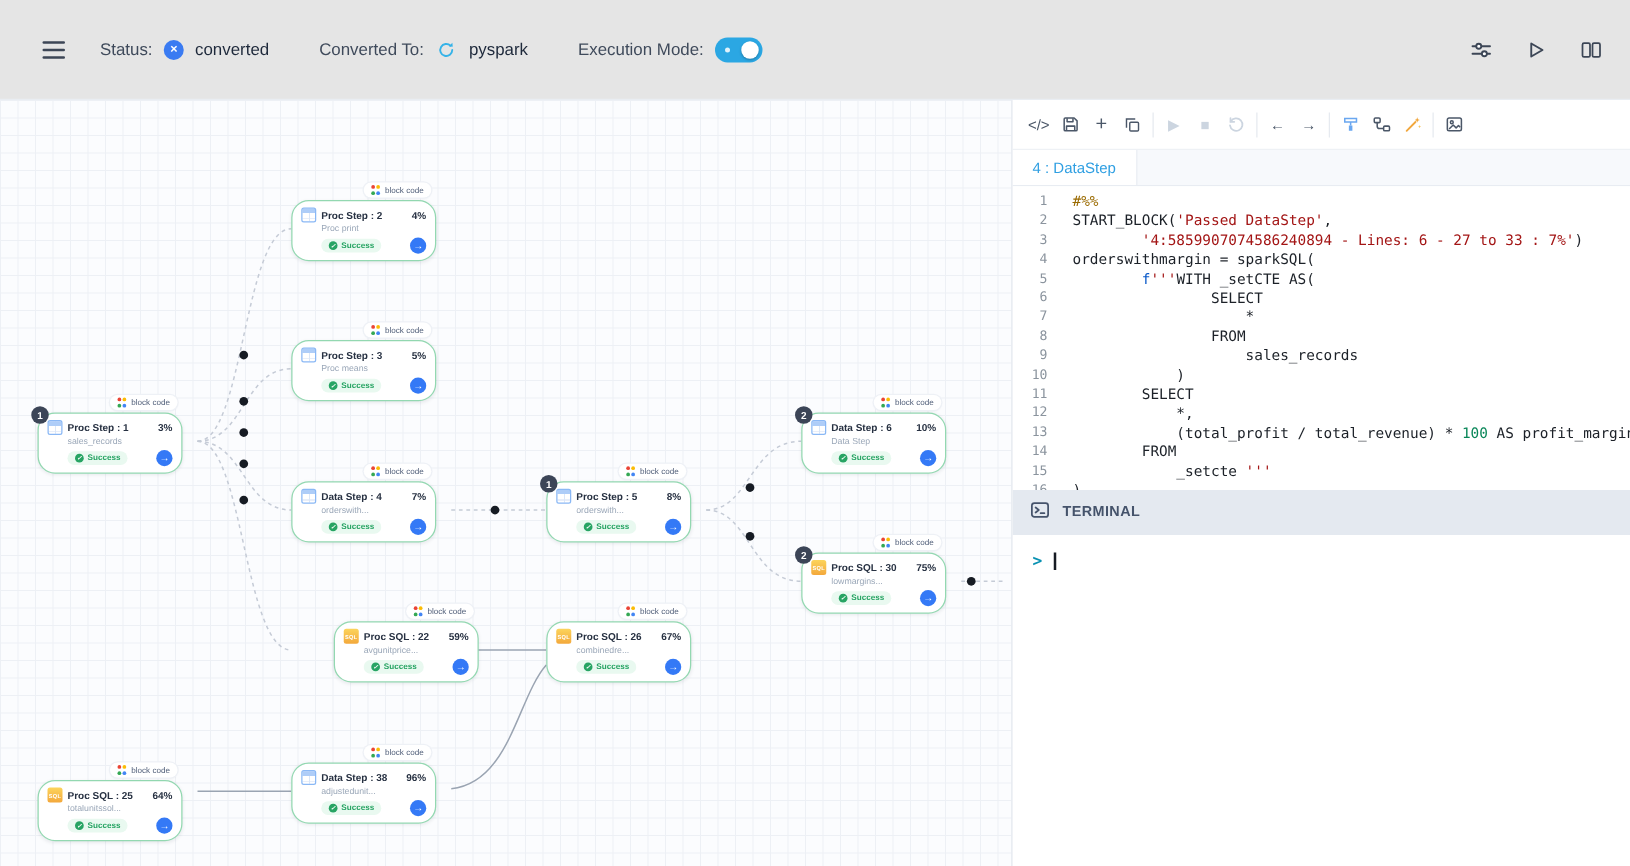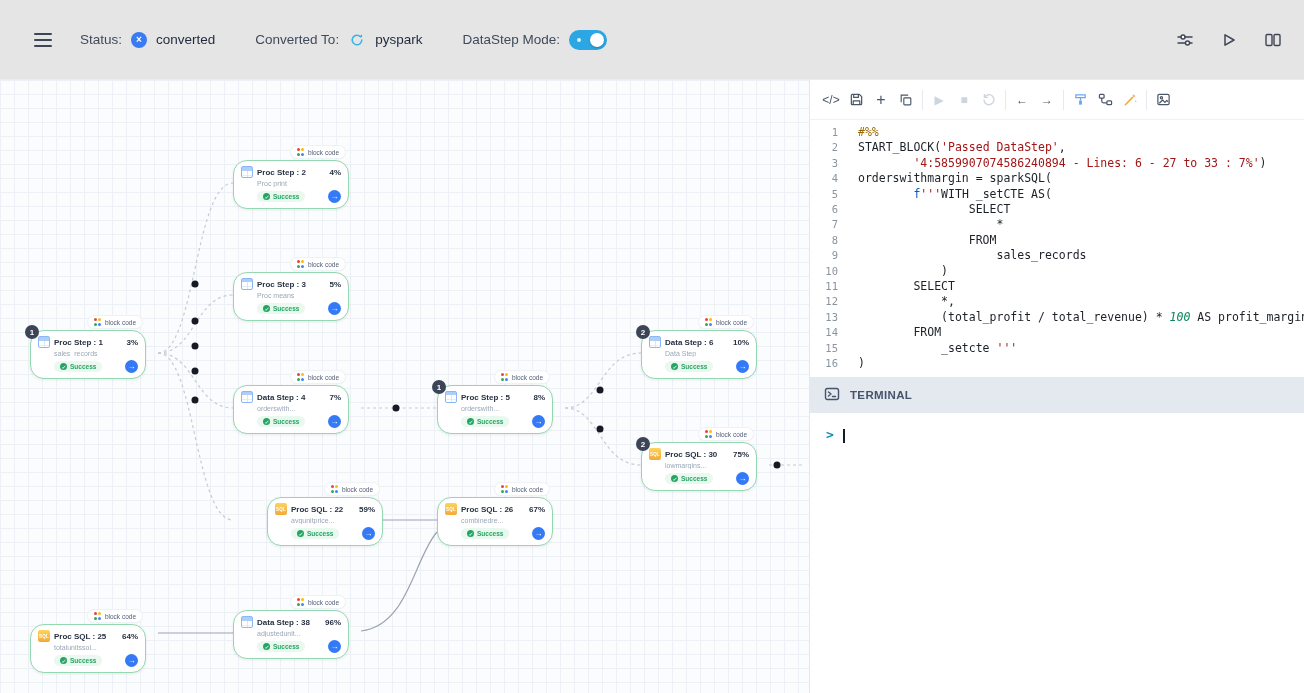--- a/index.html
+++ b/index.html
@@ -66,21 +66,21 @@
   .tab-bar { height:29px; flex:none; background:#f7f9fc; border-bottom:1px solid #e8ecf2; display:flex; }
   .tab { height:100%; display:flex; align-items:center; padding:0 16px; background:#fff; color:#2f9fe2; font-size:12px; border-right:1px solid #e8ecf2; cursor:pointer; white-space:nowrap; }
 
   .code-area { flex:1; background:#fff; overflow:hidden; padding-top:5px; font-family:"DejaVu Sans Mono","Liberation Mono",monospace; font-size:11.5px; }
   .code-line { display:flex; line-height:15.4px; white-space:pre; }
   .ln { width:28px; text-align:right; color:#8b949e; flex:none; font-size:10.5px; }
   .code { margin-left:20px; }
   .tok-plain { color:#1c2128; }
   .tok-str   { color:#a31515; }
   .tok-cell  { color:#9a6a00; }
-  .tok-num   { color:#098658;font-style:italic; }
+  .tok-num   { color:#098658; }
   .tok-fstr  { color:#0a59c9; }
 
   .terminal-header { height:36px; flex:none; background:#e4e9f0; display:flex; align-items:center; gap:10px; padding:0 14px; color:#45536b; font-size:11.5px; font-weight:700; letter-spacing:.03em; cursor:pointer; }
   .terminal-body { flex:1; background:#fff; padding:14px 16px; font-family:"DejaVu Sans Mono","Liberation Mono",monospace; font-size:13px; }
   .prompt { color:#0891b2; font-weight:bold; }
   .caret { display:inline-block; width:2px; height:14px; background:#161b23; margin-left:9px; vertical-align:middle; }
 </style>
 </head>
 <body>
 
@@ -104,21 +104,21 @@
       <span class="icon-btn">
         <svg width="14" height="14" viewBox="0 0 14 14" fill="none" stroke="#36b3e8" stroke-width="1.5" stroke-linecap="round">
             <path d="M11.8 7a4.8 4.8 0 1 1-1.4-3.4"></path>
             <path d="M11.9 1.2l.3 3.1-3.1-.3z" fill="#36b3e8" stroke="none"></path>
           </svg>
       </span>
       <span class="tb-value">pyspark</span>
     </div>
 
     <div class="tb-group">
-      <span class="tb-label">DataStep Mode:</span>
+      <span class="tb-label">Execution Mode:</span>
       <span class="toggle">
           <span class="knob"></span>
         </span>
     </div>
 
     <div class="tb-right">
       <span class="icon-btn">
         <svg width="18" height="18" viewBox="0 0 18 18" fill="none" stroke="#3c4656" stroke-width="1.5" stroke-linecap="round">
             <path d="M2 6h14M2 12h14"></path>
             <circle cx="7" cy="6" r="2" fill="#fff"></circle>
@@ -469,20 +469,23 @@
           <span class="divider"></span>
           <span class="icon-btn">
             <svg width="15" height="15" viewBox="0 0 16 16" fill="none" stroke="currentColor" stroke-width="1.3" stroke-linejoin="round">
               <rect x="2" y="2.5" width="12" height="11" rx="1.5"></rect>
               <circle cx="5.8" cy="6.2" r="1.2"></circle>
               <path d="M3.5 12l3.5-3.5 2.5 2.5 2-2 1.5 1.5"></path>
             </svg>
           </span>
         </div>
 
+      <div class="tab-bar">
+        <div class="tab">4 : DataStep</div>
+      </div>
 
       <div class="code-area">
         <div>
             <div class="code-line"><span class="ln">1</span><span class="code"><span class="tok-cell">#%%</span></span></div>
             <div class="code-line"><span class="ln">2</span><span class="code"><span class="tok-plain">START_BLOCK(</span><span class="tok-str">'Passed DataStep'</span><span class="tok-plain">,</span></span></div>
             <div class="code-line"><span class="ln">3</span><span class="code"><span class="tok-plain">        </span><span class="tok-str">'4:5859907074586240894 - Lines: 6 - 27 to 33 : 7%'</span><span class="tok-plain">)</span></span></div>
             <div class="code-line"><span class="ln">4</span><span class="code"><span class="tok-plain">orderswithmargin = sparkSQL(</span></span></div>
             <div class="code-line"><span class="ln">5</span><span class="code"><span class="tok-plain">        </span><span class="tok-fstr">f</span><span class="tok-str">'''</span><span class="tok-plain">WITH _setCTE AS(</span></span></div>
             <div class="code-line"><span class="ln">6</span><span class="code"><span class="tok-plain">                SELECT</span></span></div>
             <div class="code-line"><span class="ln">7</span><span class="code"><span class="tok-plain">                    *</span></span></div>

